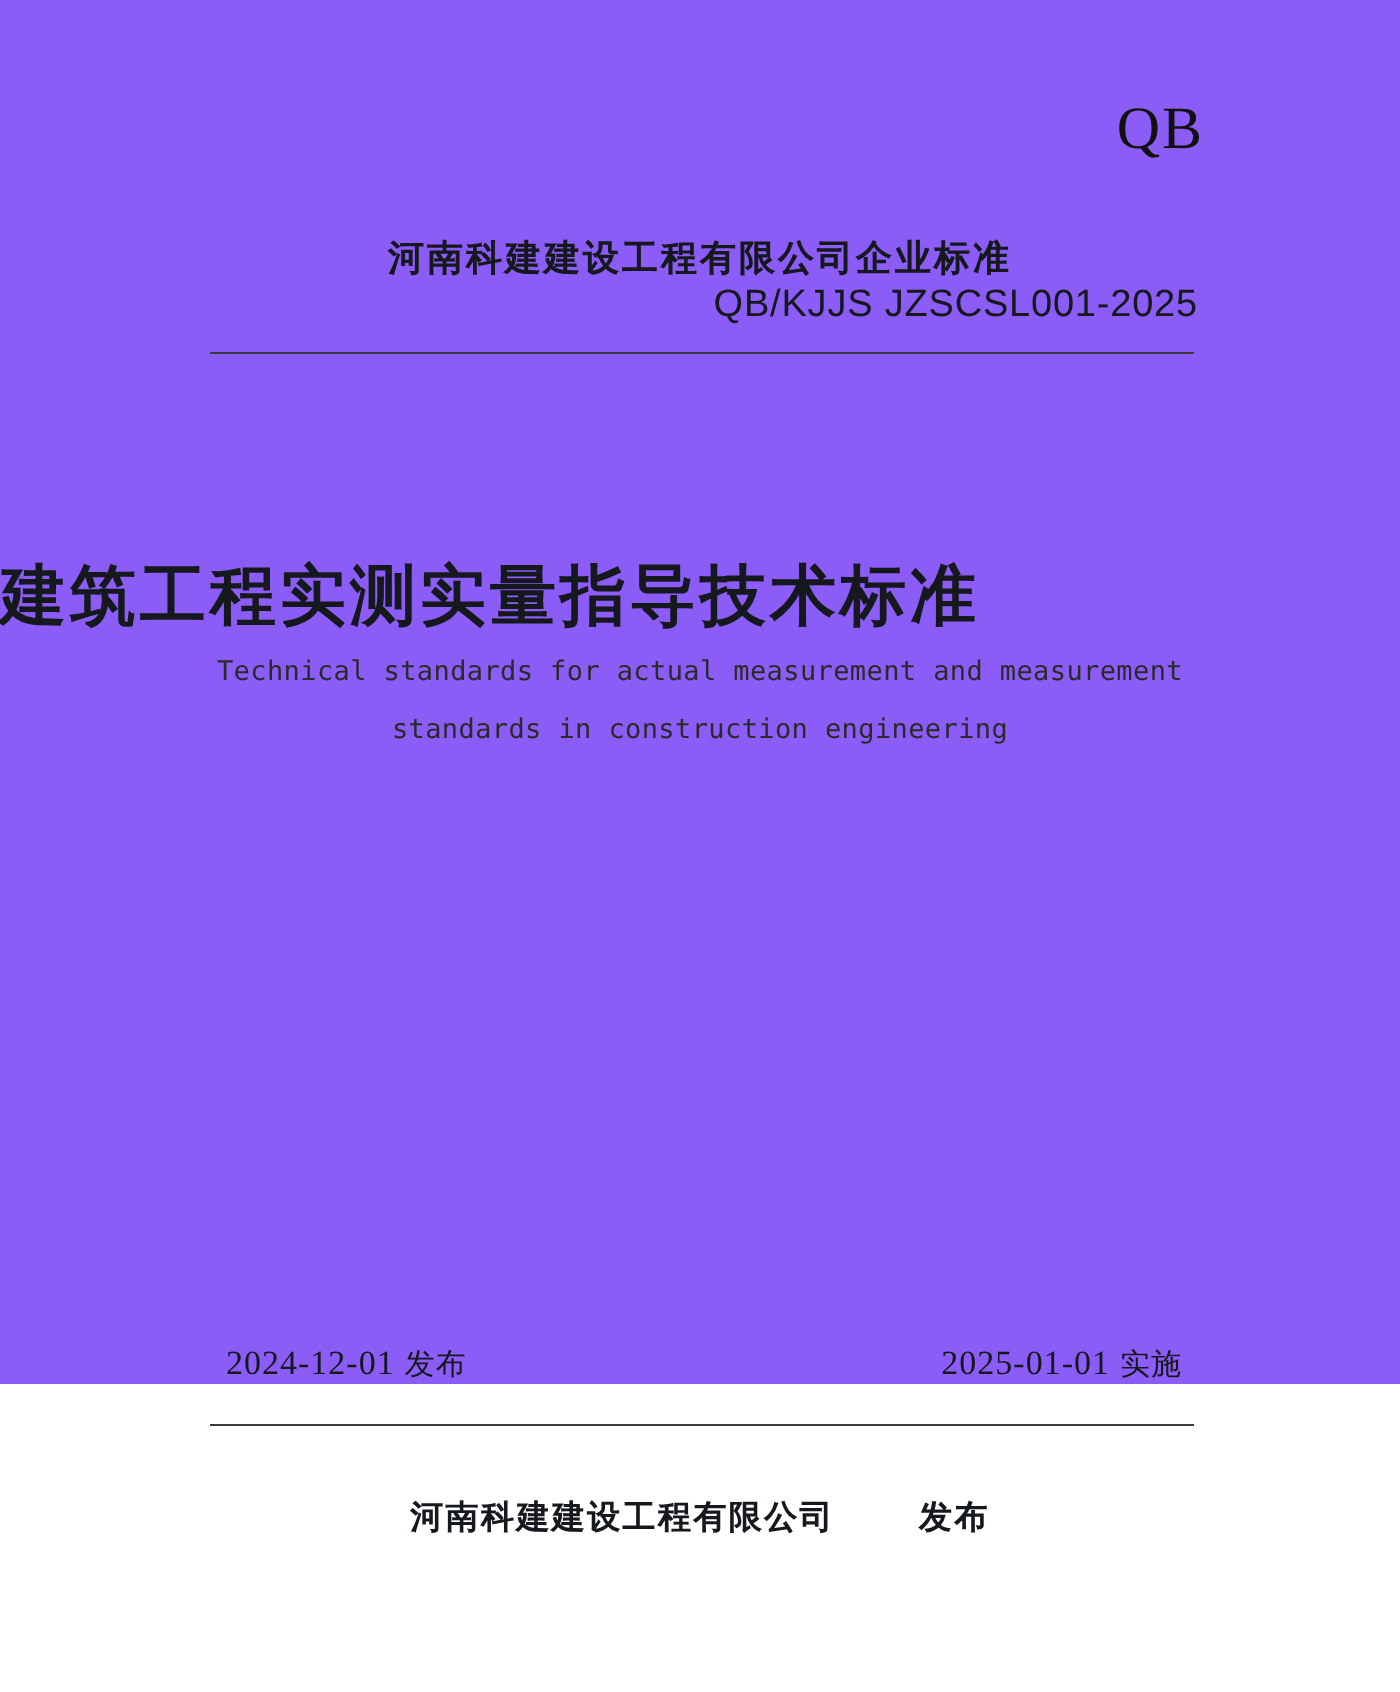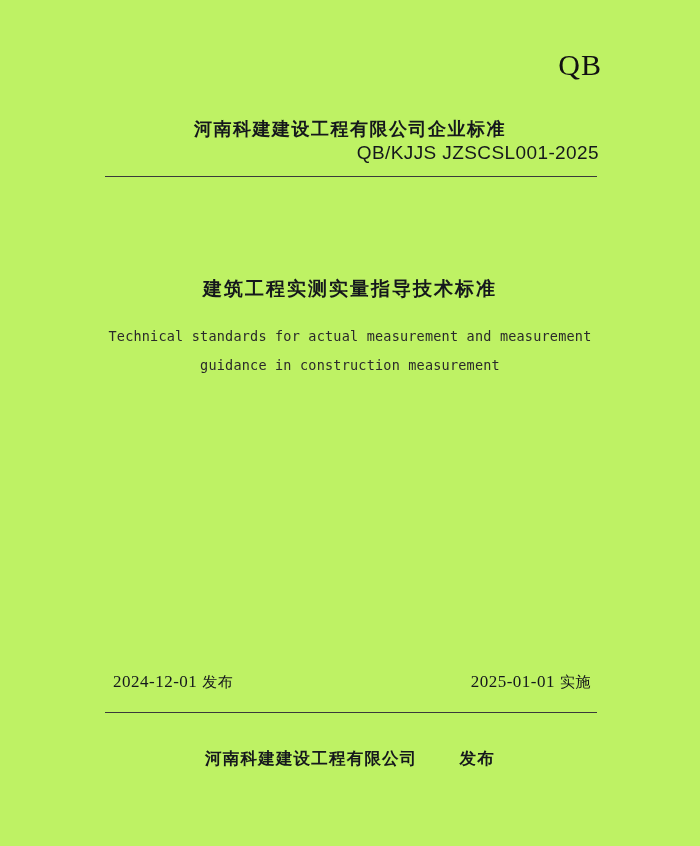--- a/index.html
+++ b/index.html
@@ -13,22 +13,22 @@
     font-family: "Liberation Serif", serif;
     color: #1a1a1a;
     position: relative;
     overflow: hidden;
   }
   .page {
     position: absolute;
     left: 0;
     top: 0;
     width: 700px;
-    height: 846px;
-    background: #bef264;
+    height: 692px;
+    background: #8b5cf6;
   }
 
   
   .qb-mark {
     position: absolute;
     right: 98px;
     top: 48px;
     font-family: "Liberation Serif", serif;
     font-size: 30px;
     letter-spacing: 1px;
@@ -66,24 +66,23 @@
     height: 1px;
     background: #3a3a3a;
   }
 
   
   .title-cn {
     position: absolute;
     left: 0;
     right: 0;
     top: 276px;
-    text-align: center;
     font-family: "DejaVu Sans", sans-serif;
     font-weight: bold;
-    font-size: 19px;
+    font-size: 33px;
     letter-spacing: 2px;
     color: #15181c;
   }
   .title-en {
     position: absolute;
     left: 0;
     right: 0;
     top: 322px;
     text-align: center;
     font-family: "DejaVu Sans Mono", monospace;
@@ -156,21 +155,21 @@
   <div class="std-org">河南科建建设工程有限公司企业标准</div>
 
   <div class="std-code">QB/KJJS  JZSCSL001-2025</div>
 
   <div class="rule-top"></div>
 
   <div class="title-cn">建筑工程实测实量指导技术标准</div>
 
   <div class="title-en">
     <div>Technical standards for actual measurement and measurement</div>
-    <div>guidance in construction measurement</div>
+    <div>standards in construction engineering</div>
   </div>
 
   <div class="dates">
     <div class="date-item">
       <span class="d-num">2024-12-01</span><span class="d-label">发布</span>
     </div>
     <div class="date-item">
       <span class="d-num">2025-01-01</span><span class="d-label">实施</span>
     </div>
   </div>

